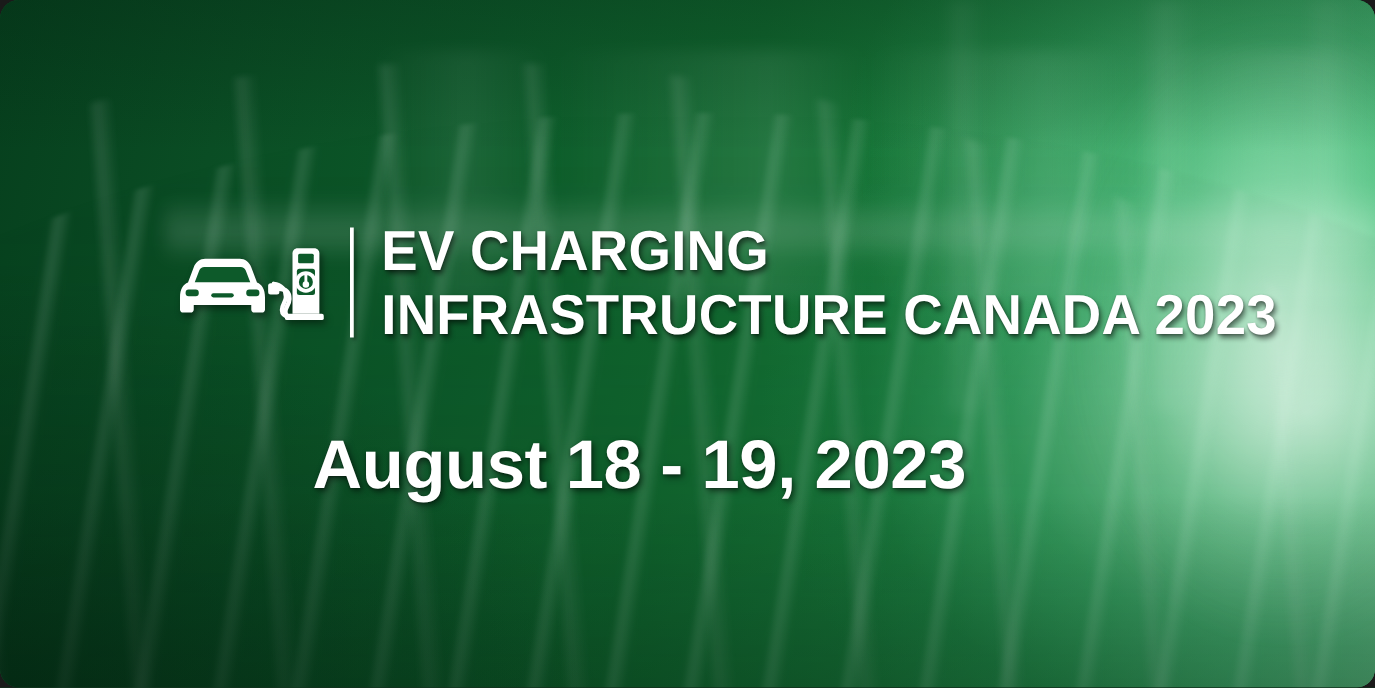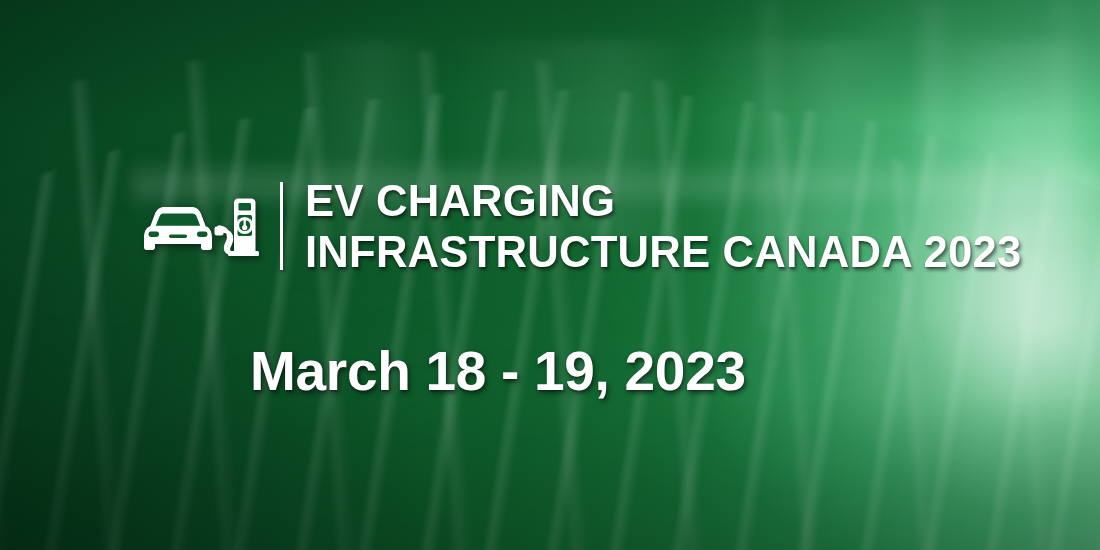--- a/index.html
+++ b/index.html
@@ -10,20 +10,21 @@
   body {
     font-family: "Liberation Sans", sans-serif;
   }
 
   .banner {
     position: relative;
     width: 1100px;
     height: 550px;
     overflow: hidden;
     background: #0b5227;
+    border-radius: 15px;
   }
 
   
   .bg-base {
     position: absolute;
     inset: 0;
     background:
       radial-gradient(ellipse 520px 420px at 1045px 330px,
           rgba(205,245,220,0.92) 0%,
           rgba(150,225,180,0.70) 22%,
@@ -300,16 +301,16 @@
       </span>
 
       <span class="divider"></span>
 
       <div class="titles">
         <div class="title-line line1">EV CHARGING</div>
         <div class="title-line line2">INFRASTRUCTURE CANADA 2023</div>
       </div>
     </div>
 
-    <div class="date-line">March 18 - 19, 2023</div>
+    <div class="date-line">August 18 - 19, 2023</div>
 
   </div>
 </div>
 
 </body></html>

